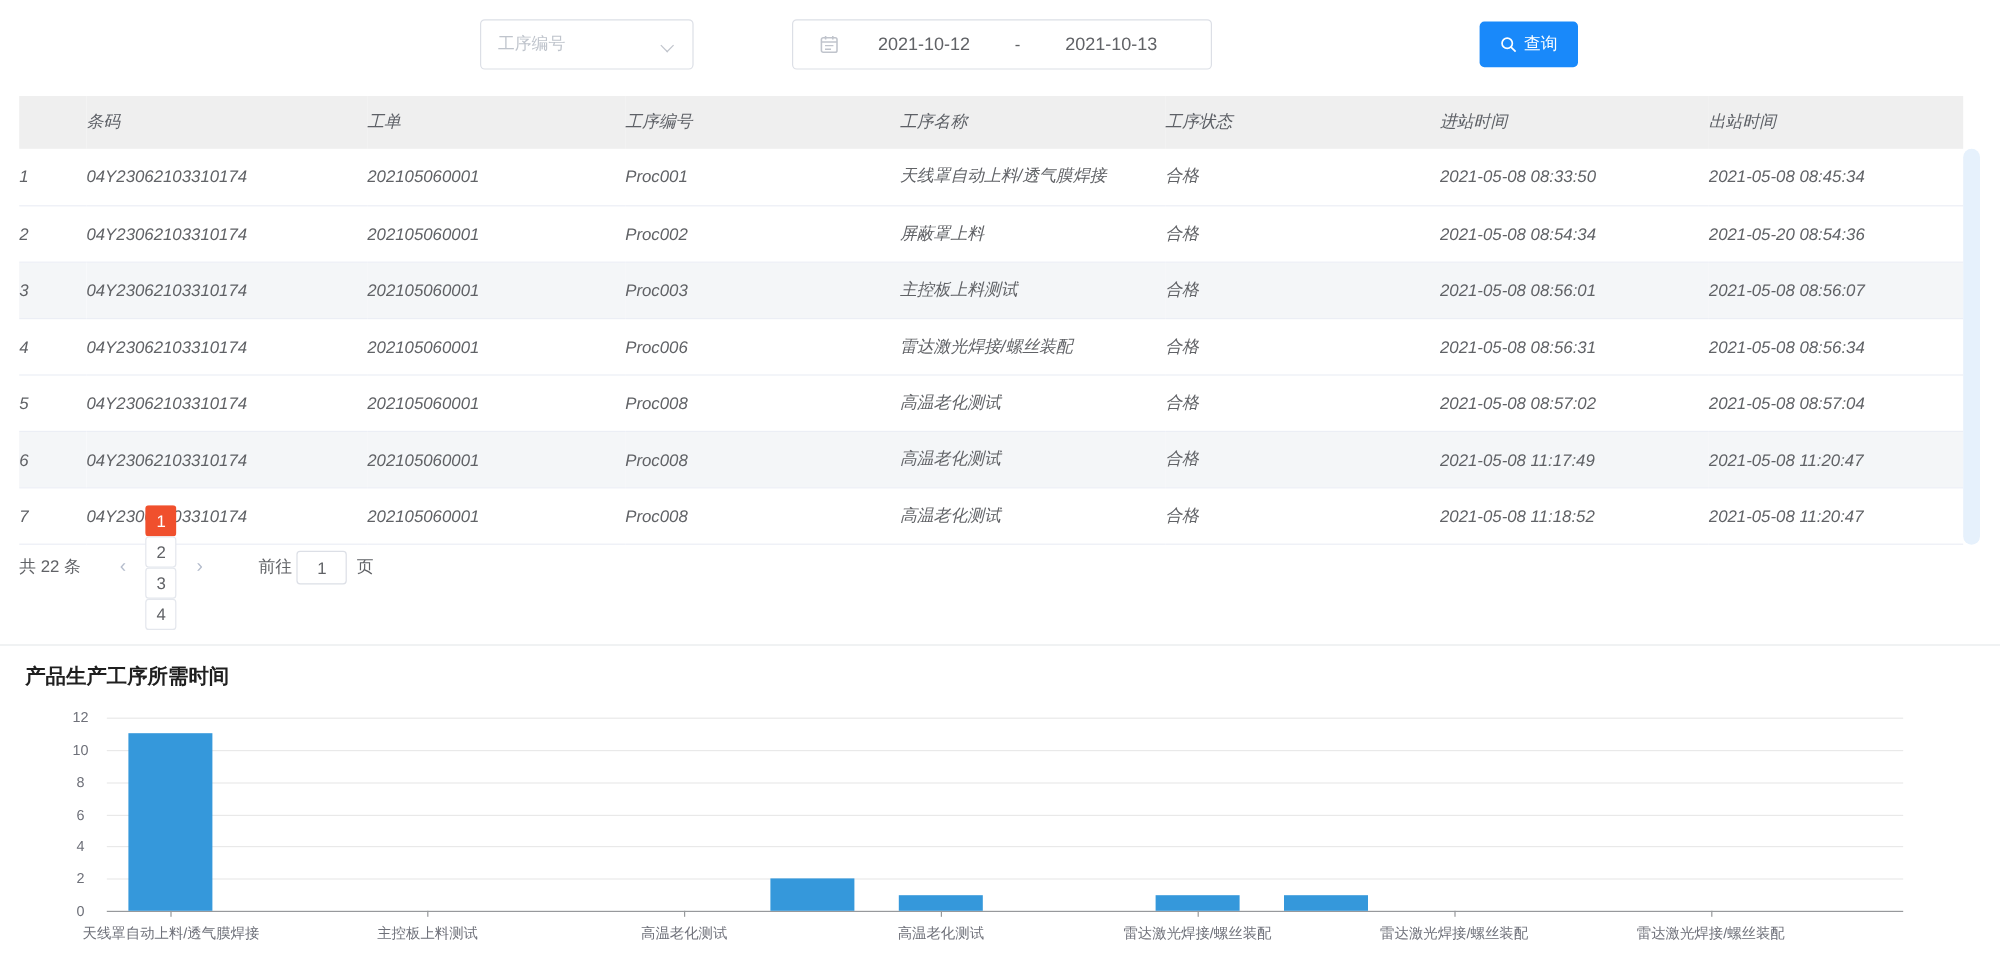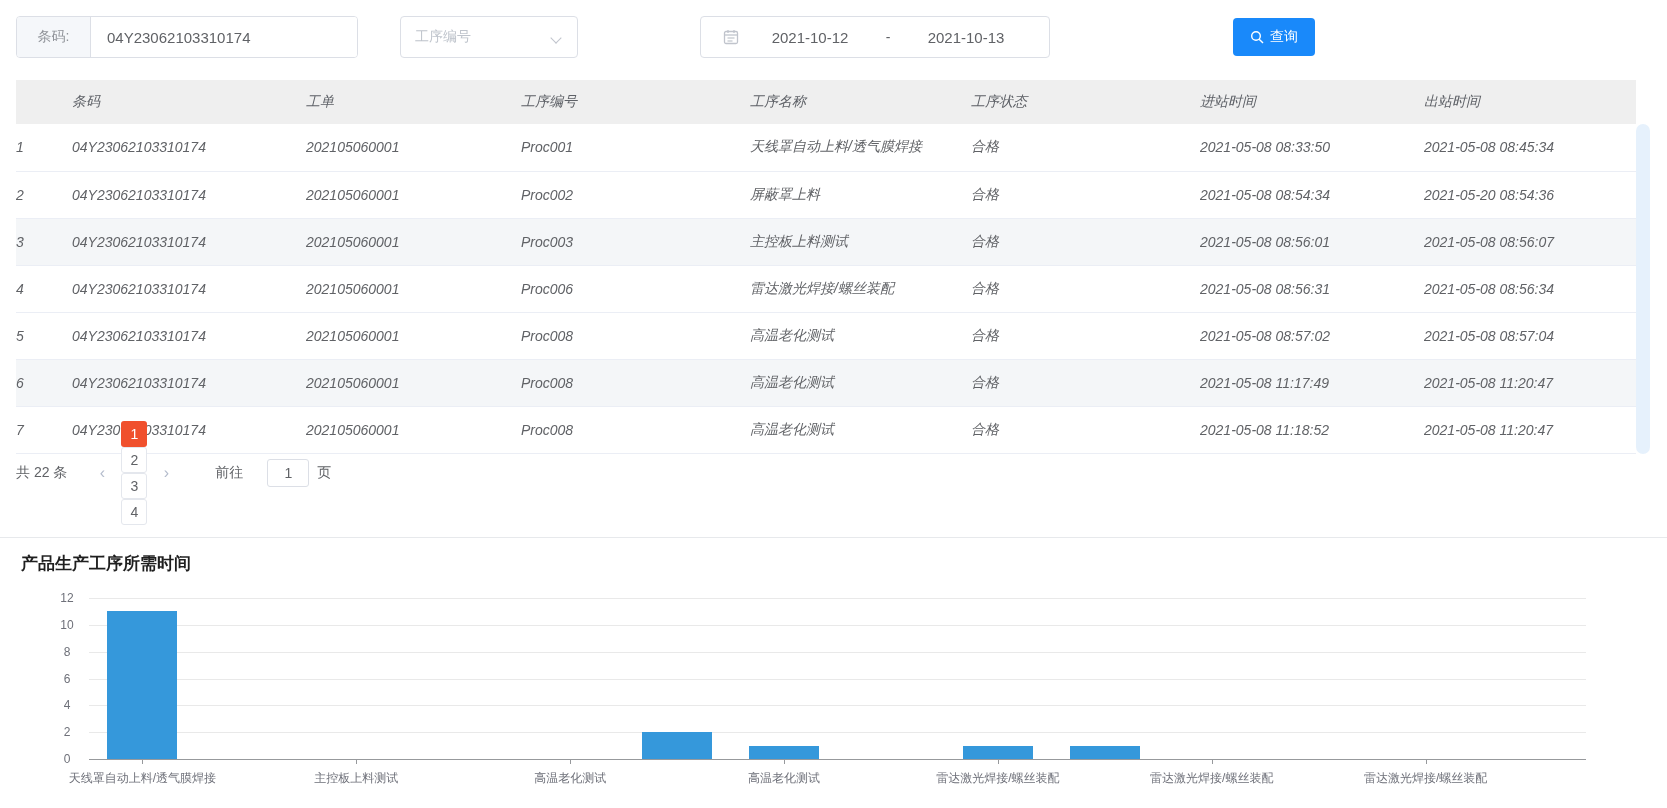--- a/index.html
+++ b/index.html
@@ -15,21 +15,21 @@
     color:#909399; font-size:14px; display:flex; align-items:center; justify-content:center; }
   .barcode-input { flex:1; border:none; outline:none; padding:0 16px; font-size:15px;
     color:#606266; font-family:inherit; }
   .process-select { position:absolute; left:384px; top:0; width:178px; height:42px;
     border:1px solid #dcdfe6; border-radius:4px; background:#fff; display:flex;
     align-items:center; justify-content:space-between; padding:0 14px; cursor:pointer; }
   .select-placeholder { color:#bfc4cc; font-size:14px; }
   .chevron { width:11px; height:11px; position:relative; }
   .chevron::before { content:""; position:absolute; left:0; top:2px; width:7px; height:7px;
     border-right:1px solid #c0c4cc; border-bottom:1px solid #c0c4cc; transform:rotate(45deg); }
-  .date-range { position:absolute; left:684px; top:0; width:350px; height:42px;
+  .date-range { position:absolute; left:644px; top:0; width:350px; height:42px;
     border:1px solid #dcdfe6; border-radius:4px; background:#fff; display:flex; align-items:center; }
   .cal-icon { margin-left:22px; width:16px; height:16px; flex:0 0 auto; }
   .date-input { border:none; outline:none; width:142px; text-align:center; font-size:15px;
     color:#606266; font-family:inherit; }
   .date-sep { color:#606266; font-size:14px; width:14px; text-align:center; }
   .query-btn { position:absolute; left:1217px; top:2px; height:38px; padding:0 17px;
     border:none; border-radius:4px; color:#fff; font-size:14px; display:flex; gap:6px;
     align-items:center; cursor:pointer; font-family:inherit; }
   .search-glyph { width:14px; height:14px; }
 
@@ -50,21 +50,21 @@
   
   .pagination { position:absolute; left:16px; top:458px; height:30px; display:flex;
     align-items:center; font-size:14px; color:#606266; }
   .total-text { margin-right:22px; }
   .pg-arrow { width:26px; height:24px; display:flex; align-items:center; justify-content:center;
     color:#b4bccc; font-size:16px; cursor:pointer; user-select:none; }
   .pg-btn { min-width:26px; height:26px; margin:0 6px; border:1px solid #e4e7ed; border-radius:3px;
     background:#fff; color:#606266; font-size:14px; display:flex; align-items:center;
     justify-content:center; cursor:pointer; }
   .pg-btn.active { color:#fff; border-color:transparent; }
-  .goto-label { margin-left:36px; margin-right:24px; }
+  .goto-label { margin-left:36px; margin-right:4px; }
   .goto-input { width:42px; height:28px; border:1px solid #dcdfe6; border-radius:3px;
     text-align:center; font-size:14px; color:#606266; outline:none; font-family:inherit; }
   .goto-suffix { margin-left:8px; }
 
   
   .chart-section { position:absolute; left:0; top:537px; width:1667px; height:271px;
     border-top:1px solid #e7e9ec; background:#fff; }
   .chart-title { position:absolute; left:21px; top:14px; font-size:17px; font-weight:700; color:#1f1f1f; }
   .plot { position:absolute; left:89px; top:60px; width:1497px; height:161px; }
   .gridline { position:absolute; left:0; width:100%; height:1px; background:#e9e9e9; }
@@ -75,24 +75,20 @@
   .xtick { position:absolute; top:161px; width:1px; height:5px; background:#97999c; }
   .xlabel { position:absolute; top:172px; width:220px; margin-left:-110px; text-align:center;
     font-size:12px; color:#6e7079; white-space:nowrap; }
 </style>
 </head>
 <body>
 
 <div class="page">
 
   <div class="filter-bar">
-    <div class="barcode-group">
-      <span class="barcode-label">条码:</span>
-      <input class="barcode-input" type="text" value="04Y23062103310174" style="">
-    </div>
     <div class="process-select">
       <span class="select-placeholder">工序编号</span>
       <span class="chevron"></span>
     </div>
     <div class="date-range">
       <svg class="cal-icon" viewBox="0 0 16 16">
         <rect x="1.5" y="2.5" width="13" height="12" rx="1.5" fill="none" stroke="#c0c4cc" stroke-width="1.3"></rect>
         <line x1="1.5" y1="6" x2="14.5" y2="6" stroke="#c0c4cc" stroke-width="1.3"></line>
         <line x1="5" y1="1" x2="5" y2="4" stroke="#c0c4cc" stroke-width="1.3"></line>
         <line x1="11" y1="1" x2="11" y2="4" stroke="#c0c4cc" stroke-width="1.3"></line>

